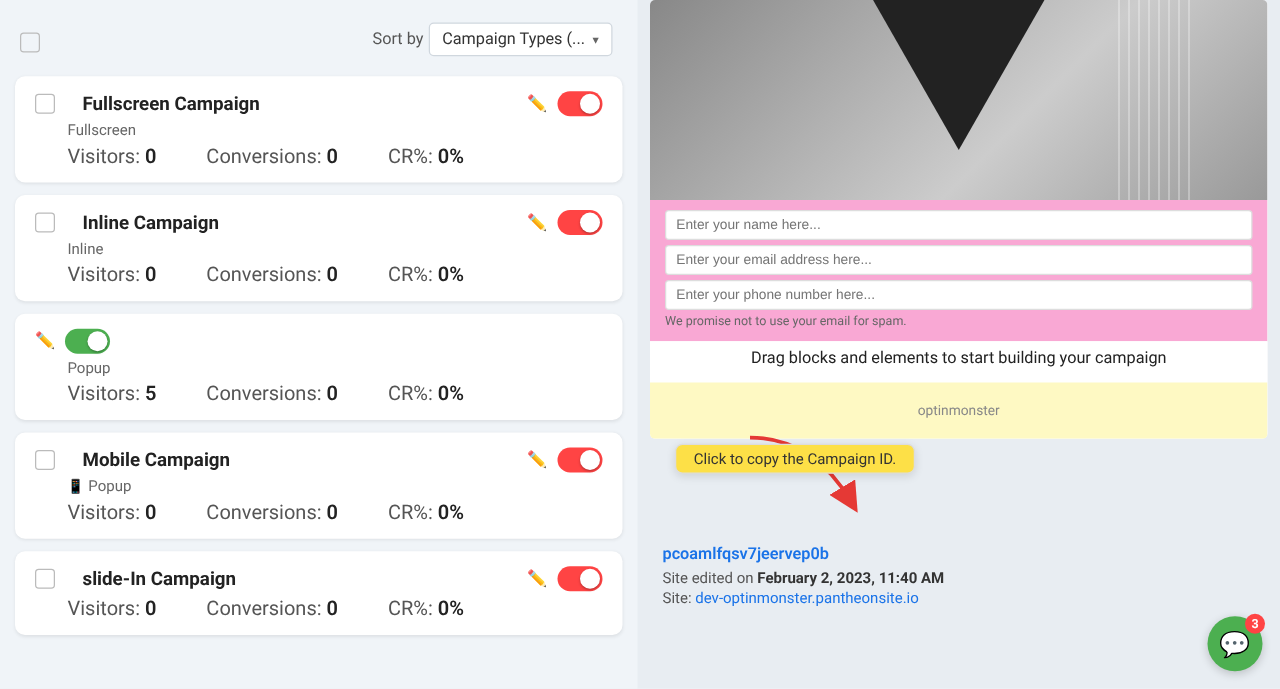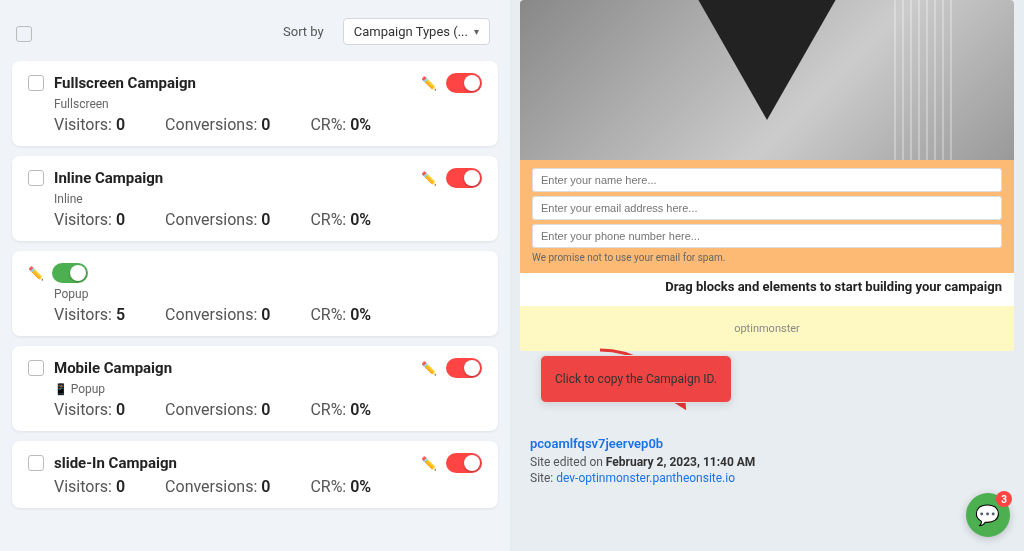--- a/index.html
+++ b/index.html
@@ -20,21 +20,21 @@
       flex-shrink: 0;
       overflow-y: auto;
     }
 
     
     .sort-bar {
       display: flex;
       align-items: center;
       justify-content: flex-end;
       padding: 8px 4px 12px 4px;
-      gap: 19px;
+      gap: 4px;
     }
     .sort-label {
       font-size: 13px;
       color: #555;
     }
     .sort-dropdown {
       display: flex;
       align-items: center;
       gap: 6px;
       background: white;
@@ -62,21 +62,21 @@
       gap: 4px;
     }
     .card-header {
       display: flex;
       align-items: center;
       justify-content: space-between;
     }
     .card-left {
       display: flex;
       align-items: center;
-      gap: 10px;
+      gap: 22px;
     }
     .card-checkbox {
       width: 16px;
       height: 16px;
       border: 1.5px solid #bbb;
       border-radius: 3px;
       flex-shrink: 0;
     }
     .card-title {
       font-size: 15px;
@@ -200,21 +200,21 @@
         90deg,
         rgba(255,255,255,0.3) 0px,
         rgba(255,255,255,0.3) 2px,
         transparent 2px,
         transparent 8px
       );
     }
 
     .preview-form {
       padding: 8px 12px 6px 12px;
-      background: #fdba74;
+      background: #f9a8d4;
     }
     .form-input {
       width: 100%;
       border: 1px solid #ddd;
       border-radius: 3px;
       padding: 5px 8px;
       font-size: 11px;
       color: #aaa;
       margin-bottom: 4px;
     }
@@ -229,23 +229,23 @@
       border: 1px solid #ccc;
       border-radius: 3px;
       padding: 5px;
       font-size: 12px;
       text-align: center;
       color: #333;
       cursor: pointer;
       margin-bottom: 6px;
     }
     .preview-cta {
-      text-align: right;
+      text-align: center;
       font-size: 13px;
-      font-weight: 700;
+      font-weight: 400;
       color: #222;
       padding: 6px 12px 12px;
       background: white;
     }
     .preview-footer {
       background: #fef9c3;
       text-align: center;
       padding: 16px;
       font-size: 11px;
       color: #888;
@@ -260,24 +260,24 @@
     }
     .red-arrow {
       width: 120px;
       height: 80px;
     }
 
     .tooltip-box {
       position: absolute;
       top: 355px;
       left: 30px;
-      background: #ef4444;
+      background: #fde047;
       border: 1px solid #ddd;
       border-radius: 6px;
-      padding: 16px 14px;
+      padding: 4px 14px;
       font-size: 12px;
       color: #333;
       box-shadow: 0 2px 8px rgba(0,0,0,0.12);
       white-space: nowrap;
     }
 
     
     .campaign-info {
       position: absolute;
       top: 436px;

